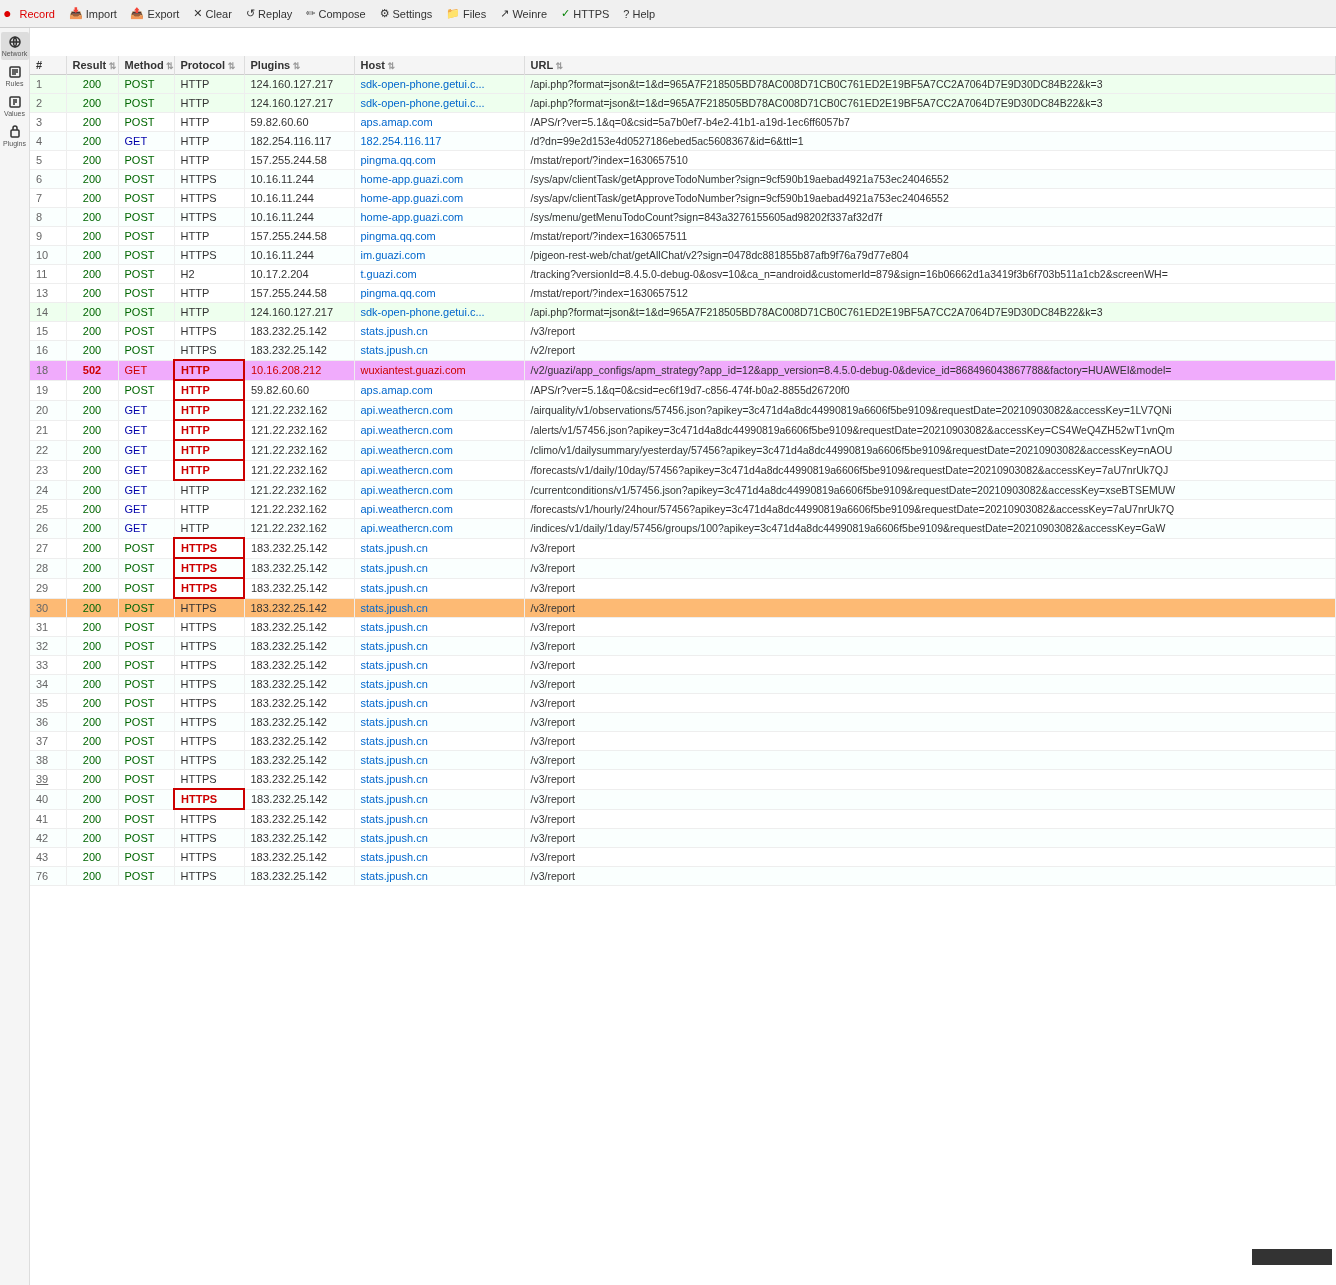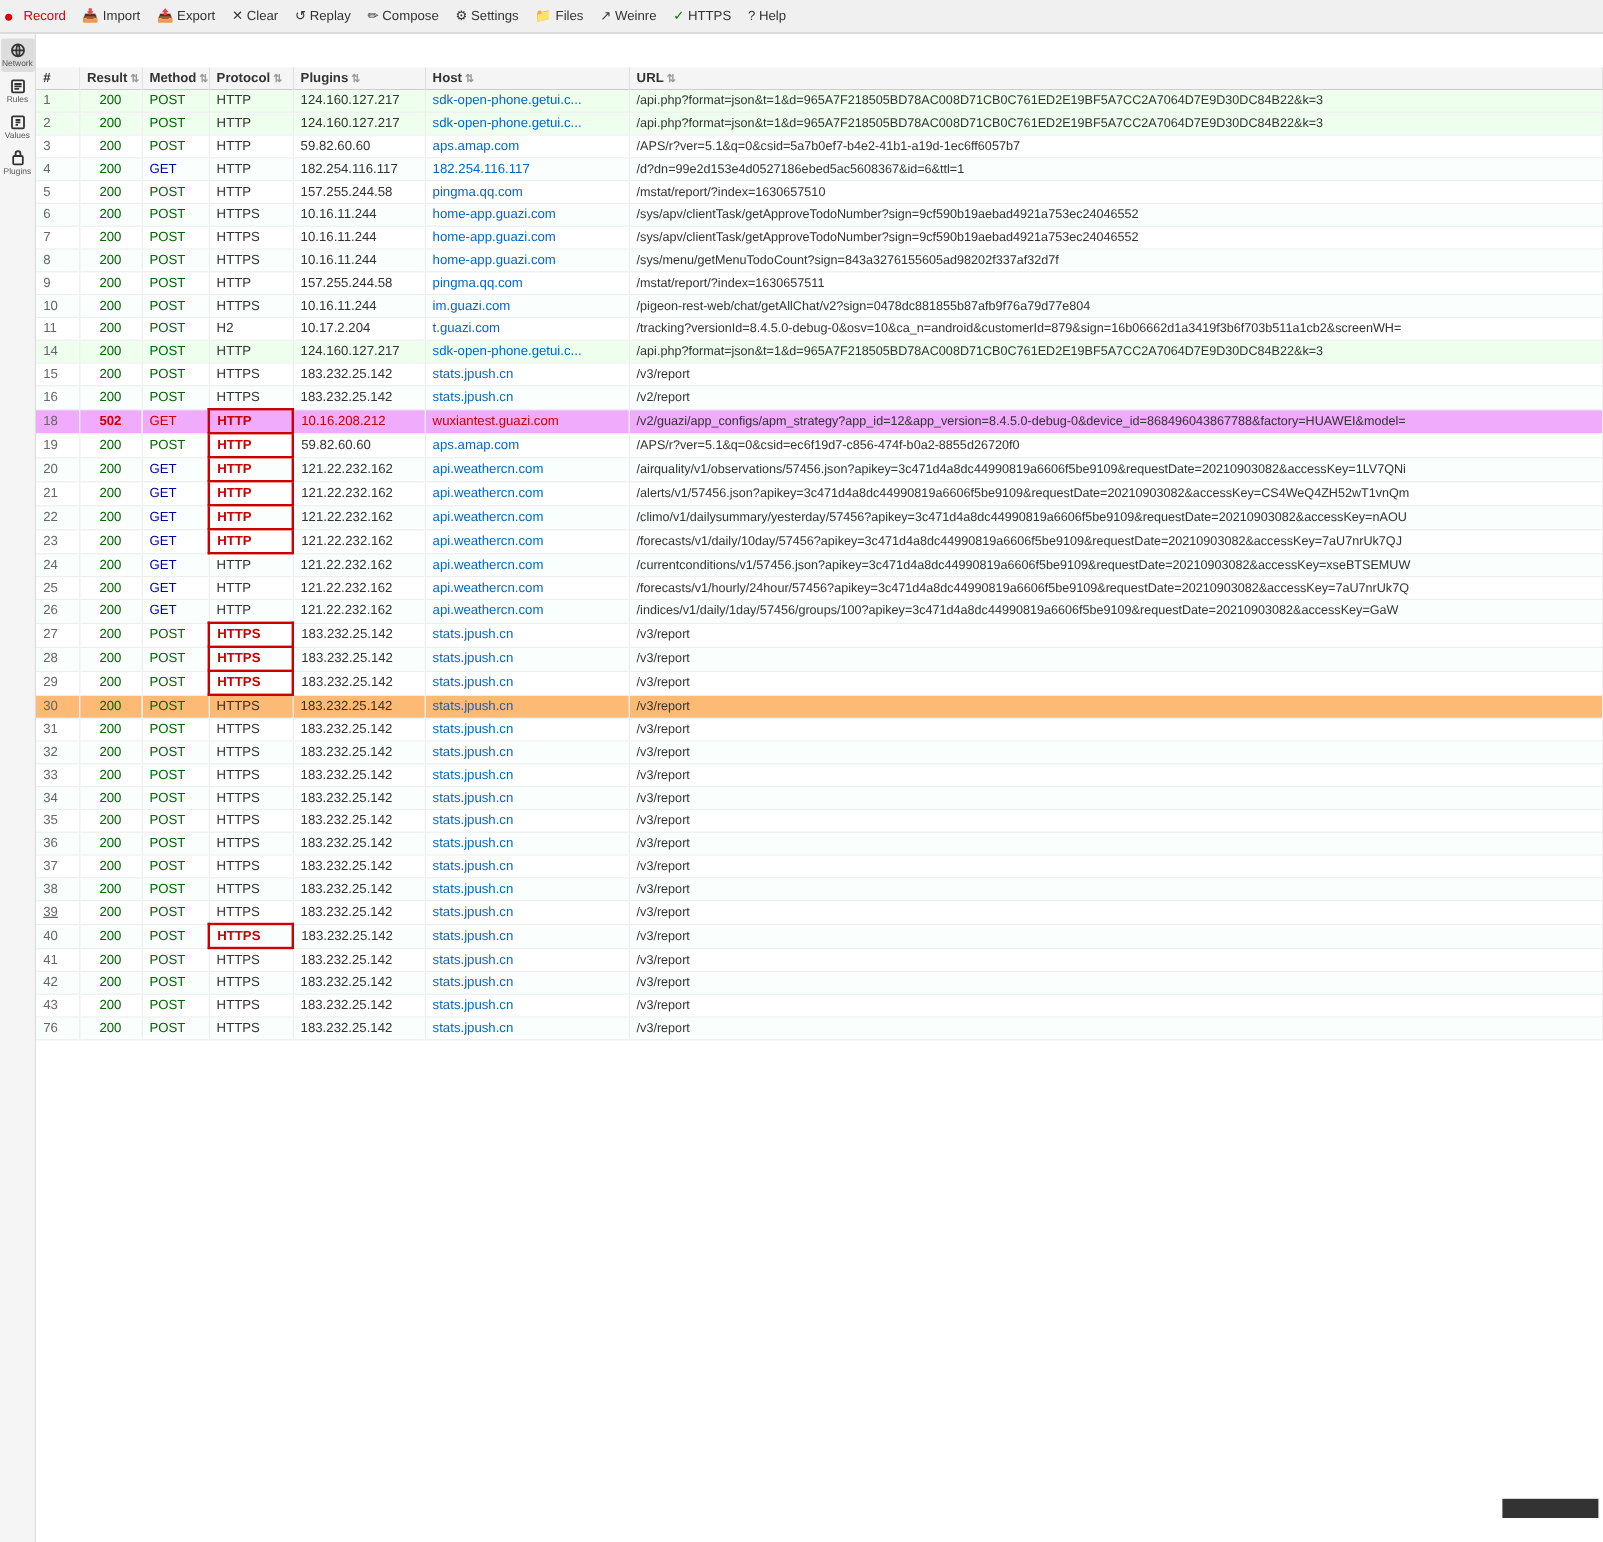--- a/index.html
+++ b/index.html
@@ -288,20 +288,29 @@
         </tr>
         <tr>
           <td class="col-num" style="color: rgb(102, 102, 102);">11</td>
           <td class="col-result" style="color: rgb(0, 102, 0);">200</td>
           <td class="col-method" style="color: rgb(0, 102, 0);">POST</td>
           <td class="col-protocol">H2</td>
           <td class="col-serverip">10.17.2.204</td>
           <td class="col-host" style="color: rgb(0, 102, 204); overflow: hidden; text-overflow: ellipsis; white-space: nowrap;">t.guazi.com</td>
           <td class="col-url url-cell" style="color: rgb(51, 51, 51);">/tracking?versionId=8.4.5.0-debug-0&amp;osv=10&amp;ca_n=android&amp;customerId=879&amp;sign=16b06662d1a3419f3b6f703b511a1cb2&amp;screenWH=</td>
         </tr>
+        <tr>
+          <td class="col-num" style="color: rgb(102, 102, 102);">13</td>
+          <td class="col-result" style="color: rgb(0, 102, 0);">200</td>
+          <td class="col-method" style="color: rgb(0, 102, 0);">POST</td>
+          <td class="col-protocol">HTTP</td>
+          <td class="col-serverip">157.255.244.58</td>
+          <td class="col-host" style="color: rgb(0, 102, 204); overflow: hidden; text-overflow: ellipsis; white-space: nowrap;">pingma.qq.com</td>
+          <td class="col-url url-cell" style="color: rgb(51, 51, 51);">/mstat/report/?index=1630657512</td>
+        </tr>
         <tr style="background: rgb(238, 255, 238);">
           <td class="col-num" style="color: rgb(102, 102, 102);">14</td>
           <td class="col-result" style="color: rgb(0, 102, 0);">200</td>
           <td class="col-method" style="color: rgb(0, 102, 0);">POST</td>
           <td class="col-protocol">HTTP</td>
           <td class="col-serverip">124.160.127.217</td>
           <td class="col-host" style="color: rgb(0, 102, 204); overflow: hidden; text-overflow: ellipsis; white-space: nowrap;">sdk-open-phone.getui.c...</td>
           <td class="col-url url-cell" style="color: rgb(51, 51, 51);">/api.php?format=json&amp;t=1&amp;d=965A7F218505BD78AC008D71CB0C761ED2E19BF5A7CC2A7064D7E9D30DC84B22&amp;k=3</td>
         </tr>
         <tr>

